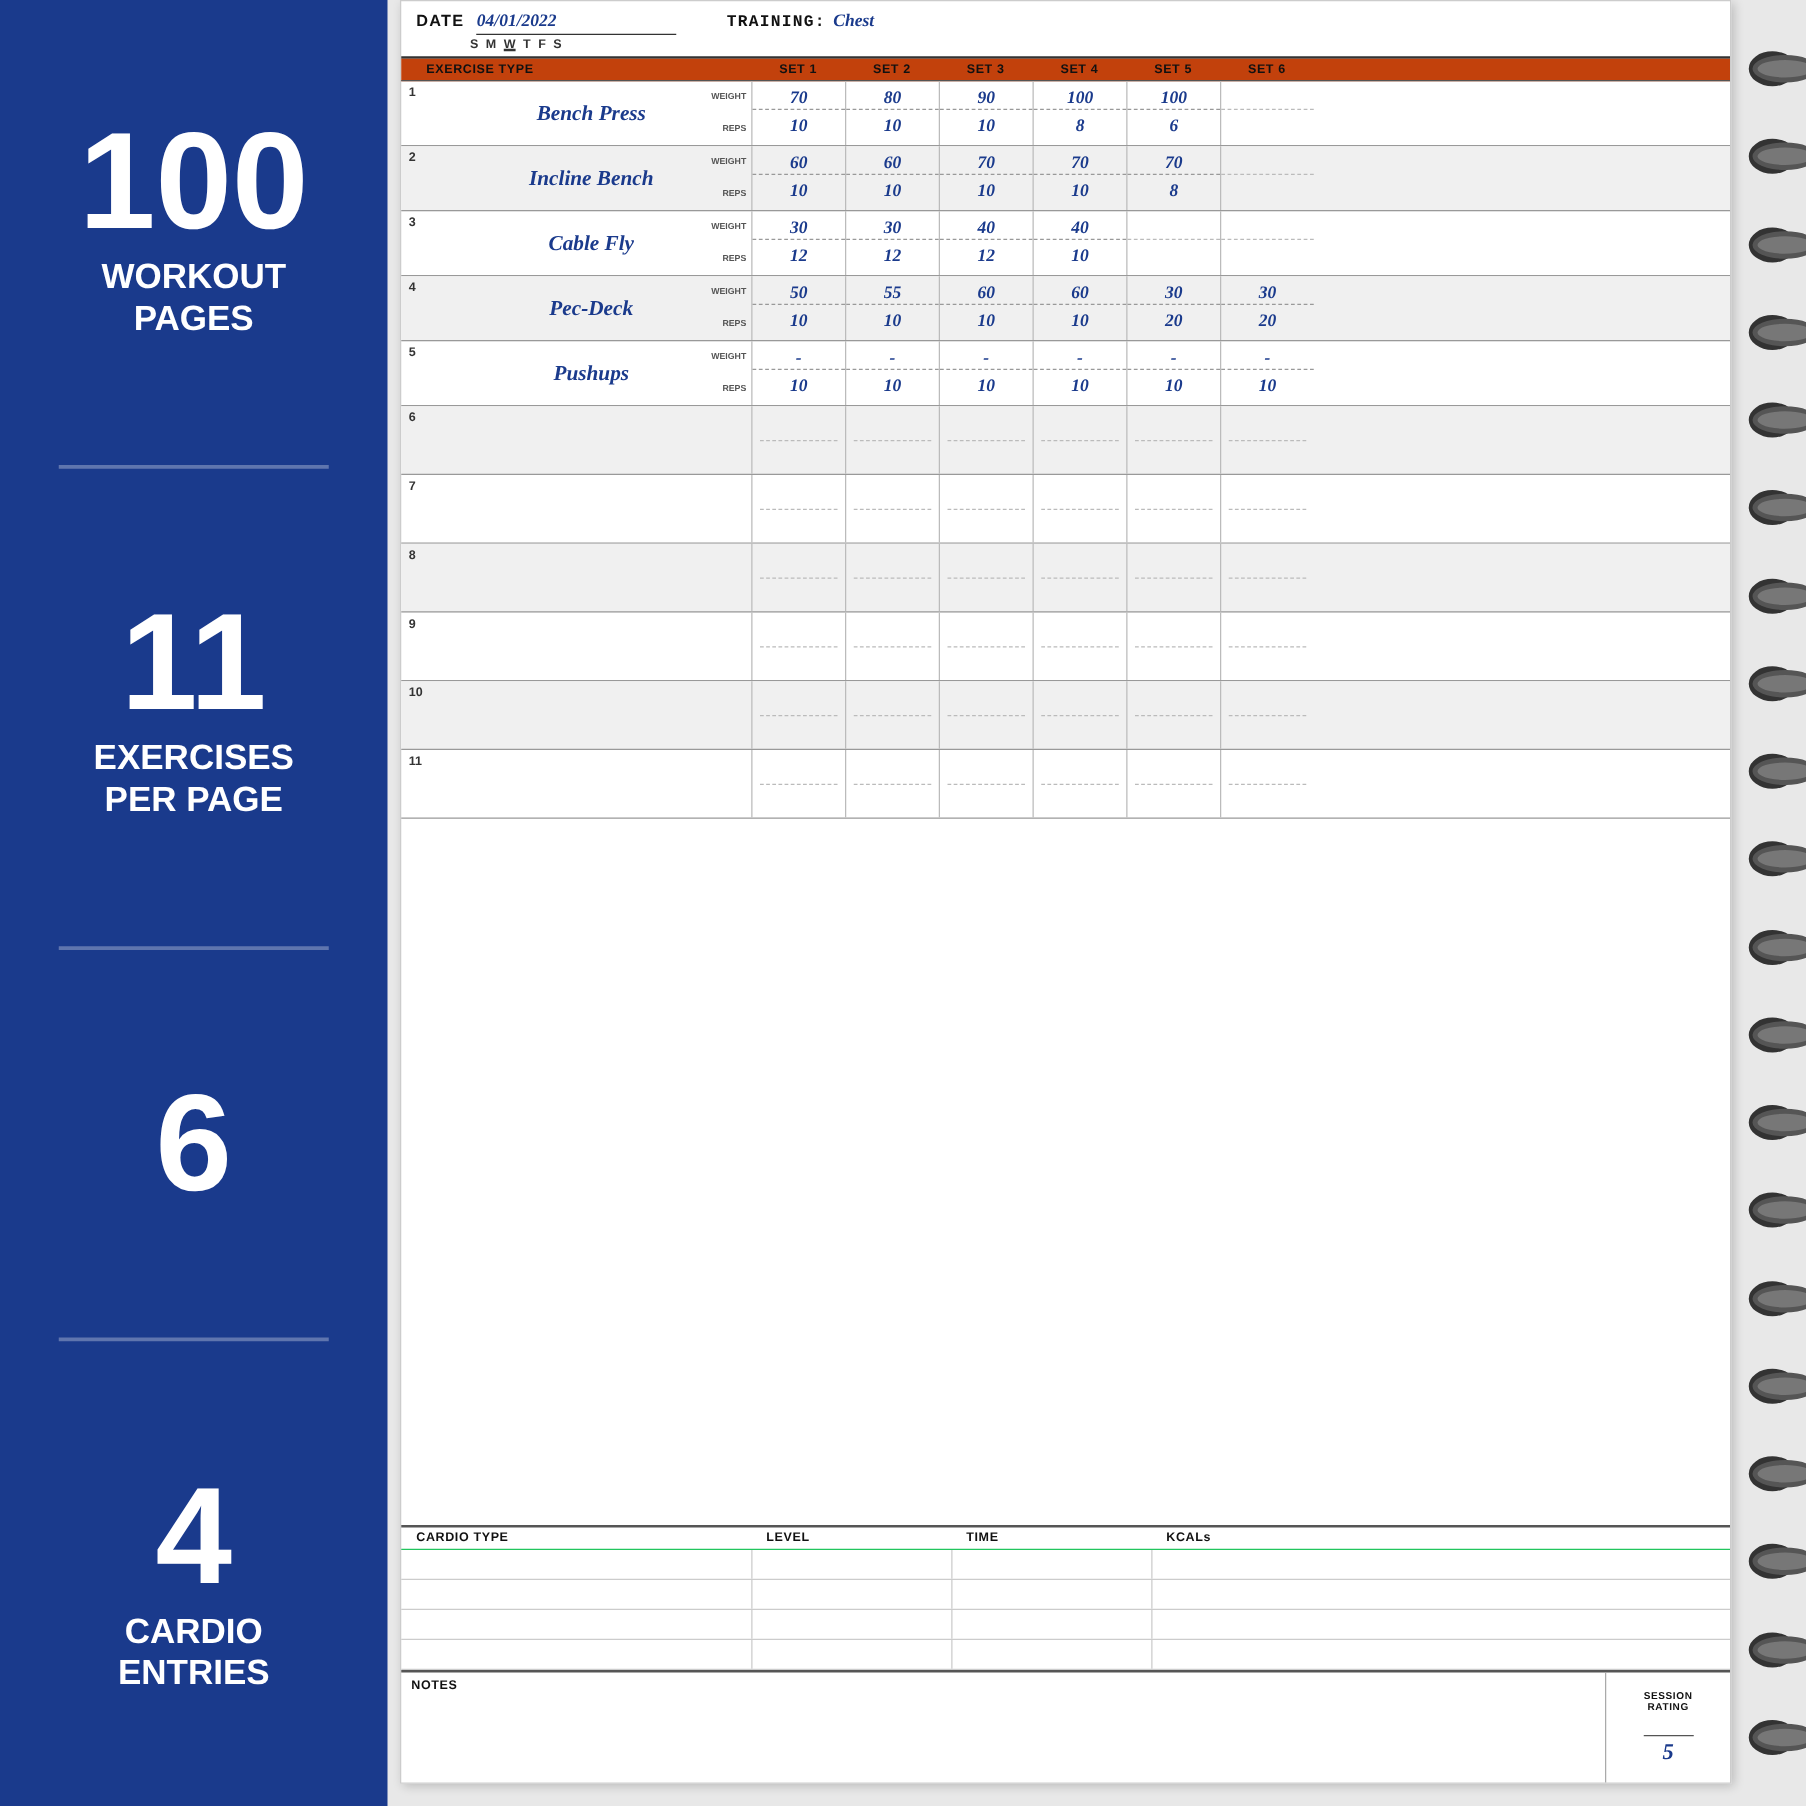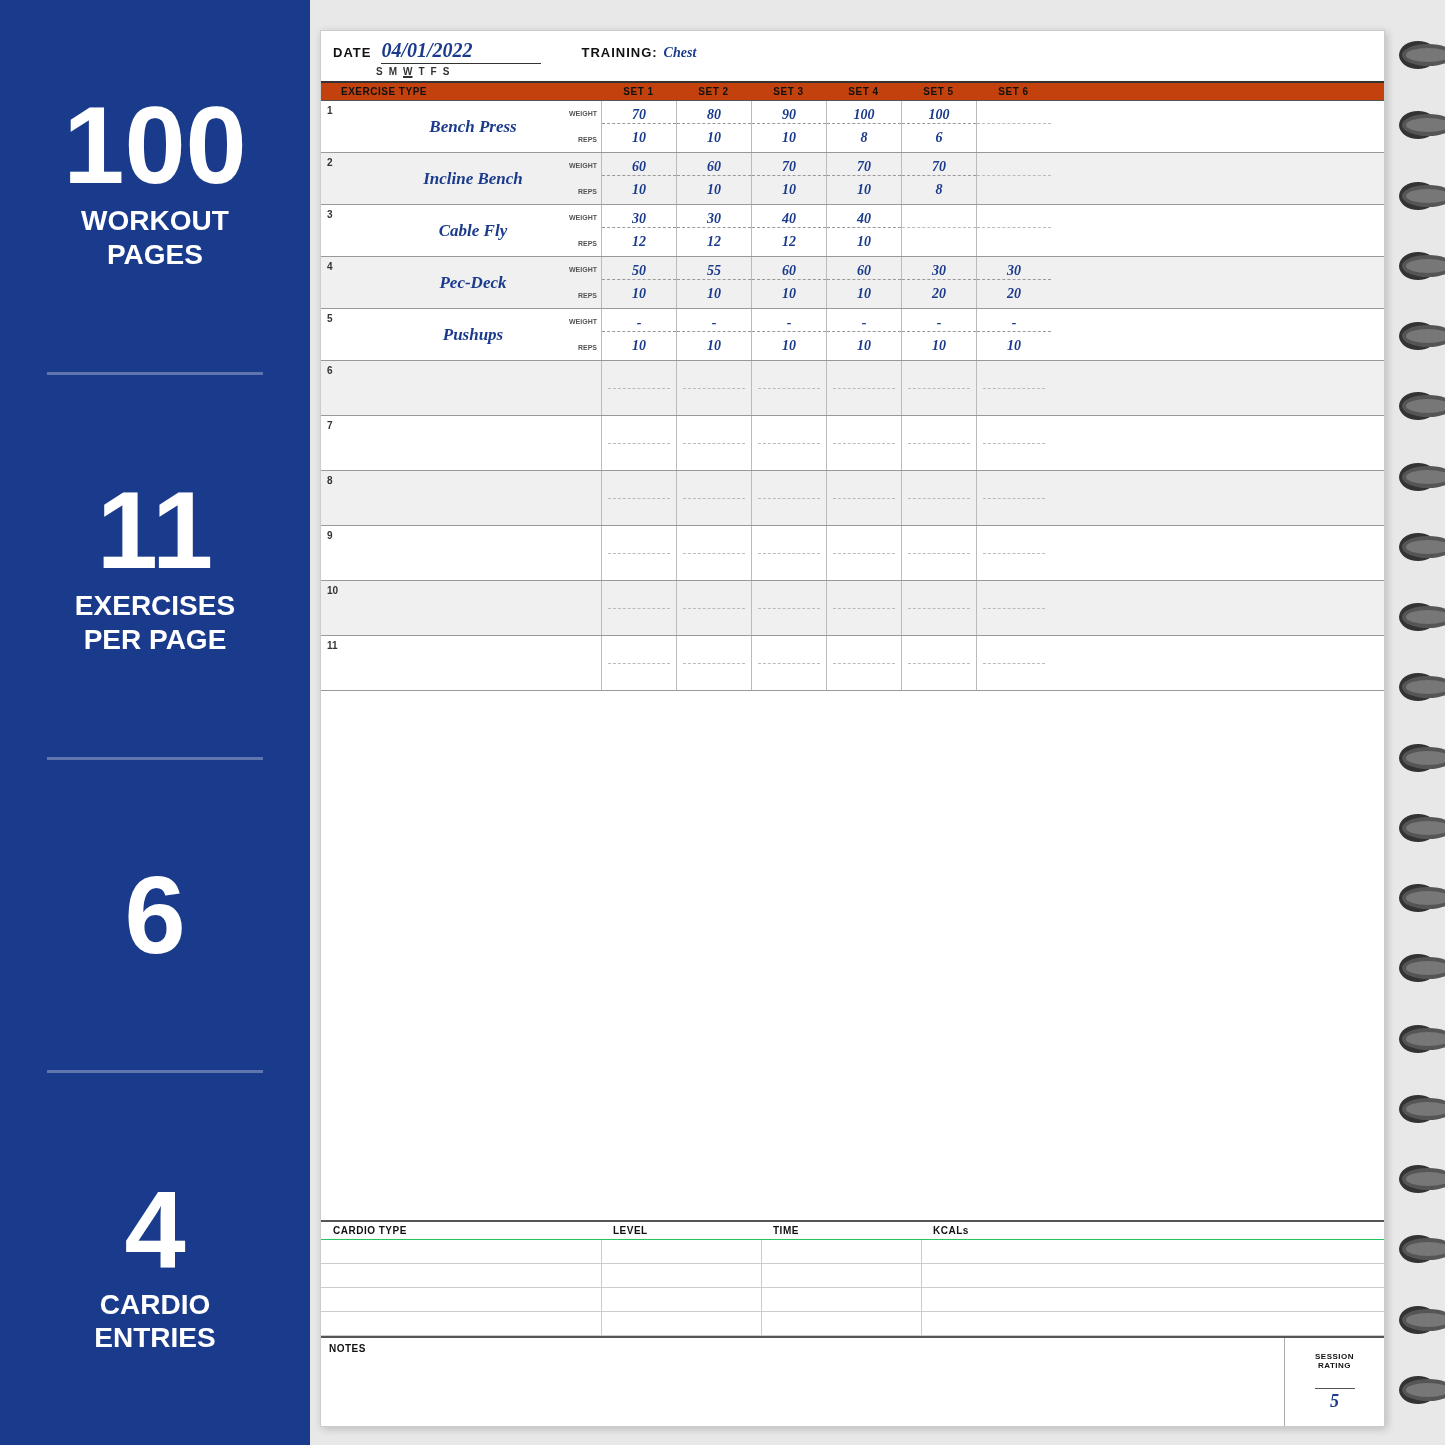--- a/index.html
+++ b/index.html
@@ -47,21 +47,21 @@
       background: rgba(255,255,255,0.3);
     }
 
     
     .right-panel {
       flex: 1;
       background: #e8e8e8;
       position: relative;
       display: flex;
       flex-direction: column;
-      padding: 30px 60px 18px 10px;
+      padding: 0 60px 18px 10px;
     }
 
     
     .spiral-binding {
       position: absolute;
       right: 0;
       top: 0;
       width: 55px;
       height: 100%;
       display: flex;
@@ -115,40 +115,41 @@
       gap: 10px;
       margin-bottom: 2px;
     }
     .date-label {
       font-weight: 900;
       font-size: 13px;
       color: #111;
       letter-spacing: 1px;
     }
     .date-value {
-      font-size: 20px;
+      font-size: 14px;
       color: #1a3a8c;
       font-style: italic;
       font-family: 'Brush Script MT', cursive, serif;
       font-weight: bold;
       border-bottom: 1.5px solid #333;
       padding-bottom: 1px;
       min-width: 160px;
     }
     .training-section {
       display: flex;
       align-items: baseline;
       gap: 6px;
       margin-left: 30px;
     }
     .training-label {
       font-weight: 900;
       font-size: 13px;
       color: #111;
       letter-spacing: 1px;
+      font-family: Liberation Mono, monospace;
     }
     .training-value {
       font-size: 14px;
       color: #1a3a8c;
       font-style: italic;
       font-family: 'Brush Script MT', cursive, serif;
       font-weight: bold;
     }
     .days-row {
       display: flex;

